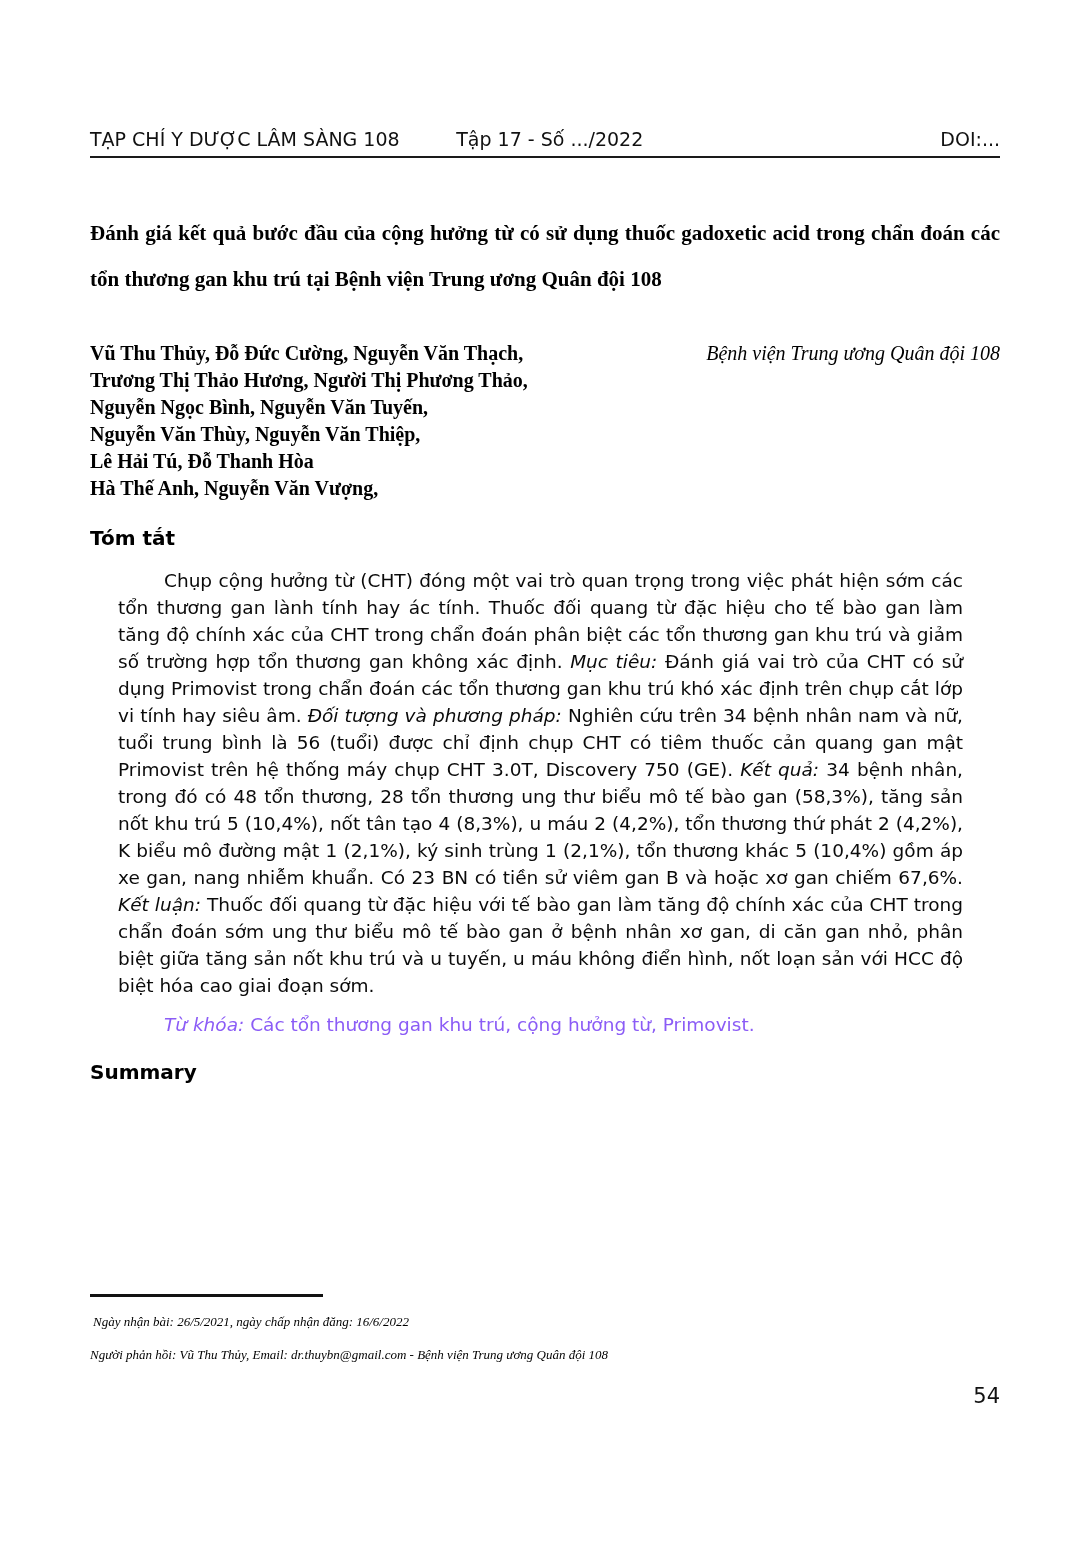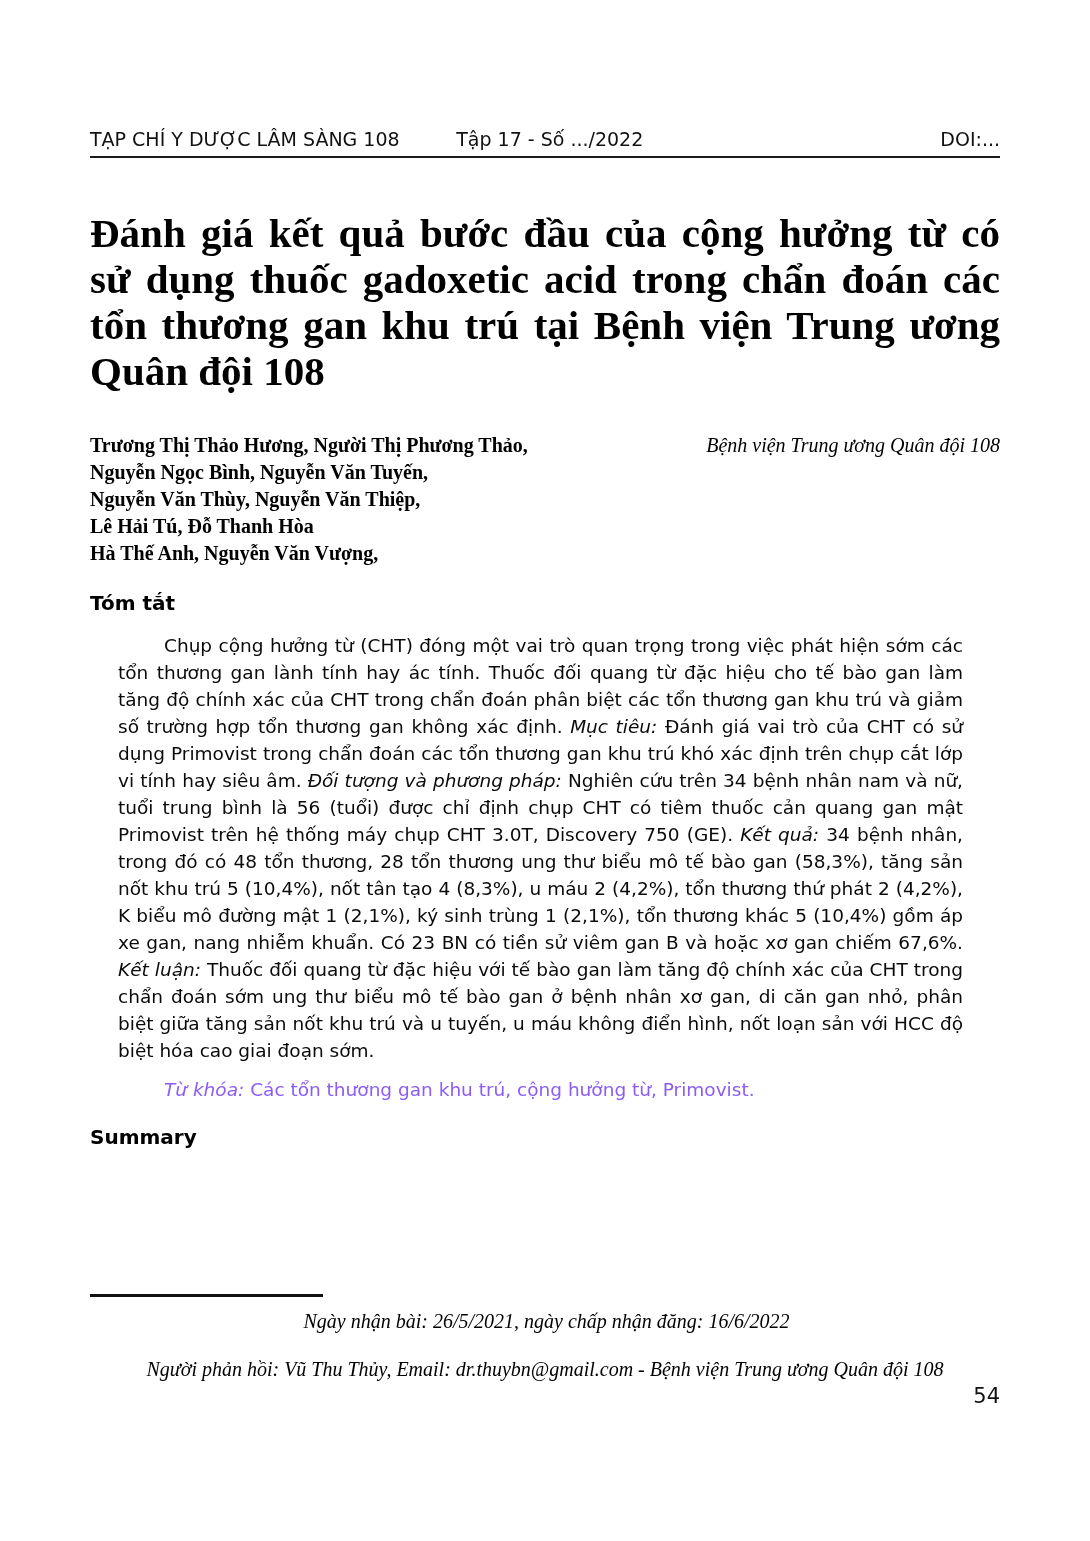--- a/index.html
+++ b/index.html
@@ -35,21 +35,21 @@
   .header-rule {
     margin-top: 6px;
     border-top: 2px solid #1a1a1a;
     height: 0;
   }
   
   .title-vi {
     margin: 52px 0 0 0;
     font-family: "Liberation Serif", serif;
     font-weight: bold;
-    font-size: 41px;
+    font-size: 21px;
     line-height: 46px;
     text-align: justify;
   }
   .title-en {
     margin: 24px 0 0 0;
     font-family: "DejaVu Sans", sans-serif;
     font-weight: bold;
     font-size: 26px;
     line-height: 43px;
     text-align: justify;
@@ -111,26 +111,25 @@
     left: 90px;
     top: 1294px;
     width: 910px;
   }
   .footnote-rule {
     width: 233px;
     border-top: 3px solid #111111;
     height: 0;
   }
   .footnote-line {
-    margin: 15px;
+    margin: 0;
     font-family: "Liberation Serif", serif;
     font-style: italic;
-    font-size: 20px;
+    font-size: 13px;
     line-height: 33px;
-    text-align: center;
   }
   .footnote-line.first { margin-top: 8px; padding-left: 3px; }
   
   .page-number {
     position: absolute;
     top: 1384px;
     right: 90px;
     font-family: "DejaVu Sans", sans-serif;
     font-size: 21px;
     color: #111111;
@@ -147,20 +146,21 @@
       <span class="rh-center">Tập 17 - Số .../2022</span>
       <span class="rh-right">DOI:...</span>
     </header>
     <div class="header-rule"></div>
 
     <h1 class="title-vi">Đánh giá kết quả bước đầu của cộng hưởng từ có sử dụng thuốc gadoxetic acid trong chẩn đoán các tổn thương gan khu trú tại Bệnh viện Trung ương Quân đội 108</h1>
 
 
     <div class="byline">
       <div class="authors">
+          <div>Vũ Thu Thủy, Đỗ Đức Cường, Nguyễn Văn Thạch,</div>
           <div>Trương Thị Thảo Hương, Người Thị Phương Thảo,</div>
           <div>Nguyễn Ngọc Bình, Nguyễn Văn Tuyến,</div>
           <div>Nguyễn Văn Thùy, Nguyễn Văn Thiệp,</div>
           <div>Lê Hải Tú, Đỗ Thanh Hòa</div>
           <div>Hà Thế Anh, Nguyễn Văn Vượng,</div>
         </div>
       <div class="affiliation">Bệnh viện Trung ương Quân đội 108</div>
     </div>
 
     <h3 class="section-heading">Tóm tắt</h3>

